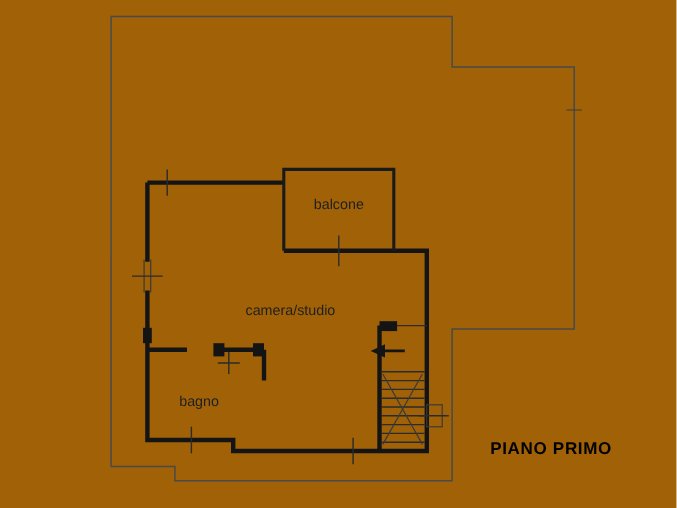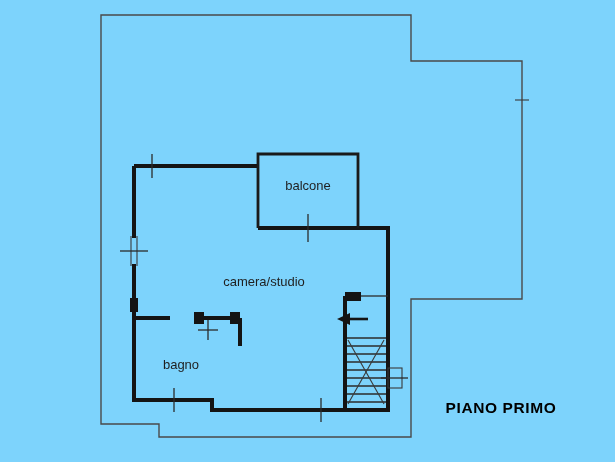--- a/index.html
+++ b/index.html
@@ -5,21 +5,21 @@
   html, body {
     margin: 0;
     padding: 0;
     background: #ffffff;
     font-family: "Liberation Sans", sans-serif;
   }
   .canvas {
     position: relative;
     width: 615px;
     height: 462px;
-    background: #7dd3fc;
+    background: #a16207;
     overflow: hidden;
   }
   svg { display: block; }
 
   .outline   { fill: none; stroke: #4a4a4a; stroke-width: 1.4px; }
   .wall      { fill: none; stroke: #141414; stroke-width: 4px; }
   .wall-med  { fill: none; stroke: #1a1a1a; stroke-width: 2.8px; }
   .thin      { fill: none; stroke: #2b2b2b; stroke-width: 1.3px; }
   .hair      { fill: none; stroke: #3a3a3a; stroke-width: 1.1px; }
   .solid     { fill: #141414; stroke: none; }

